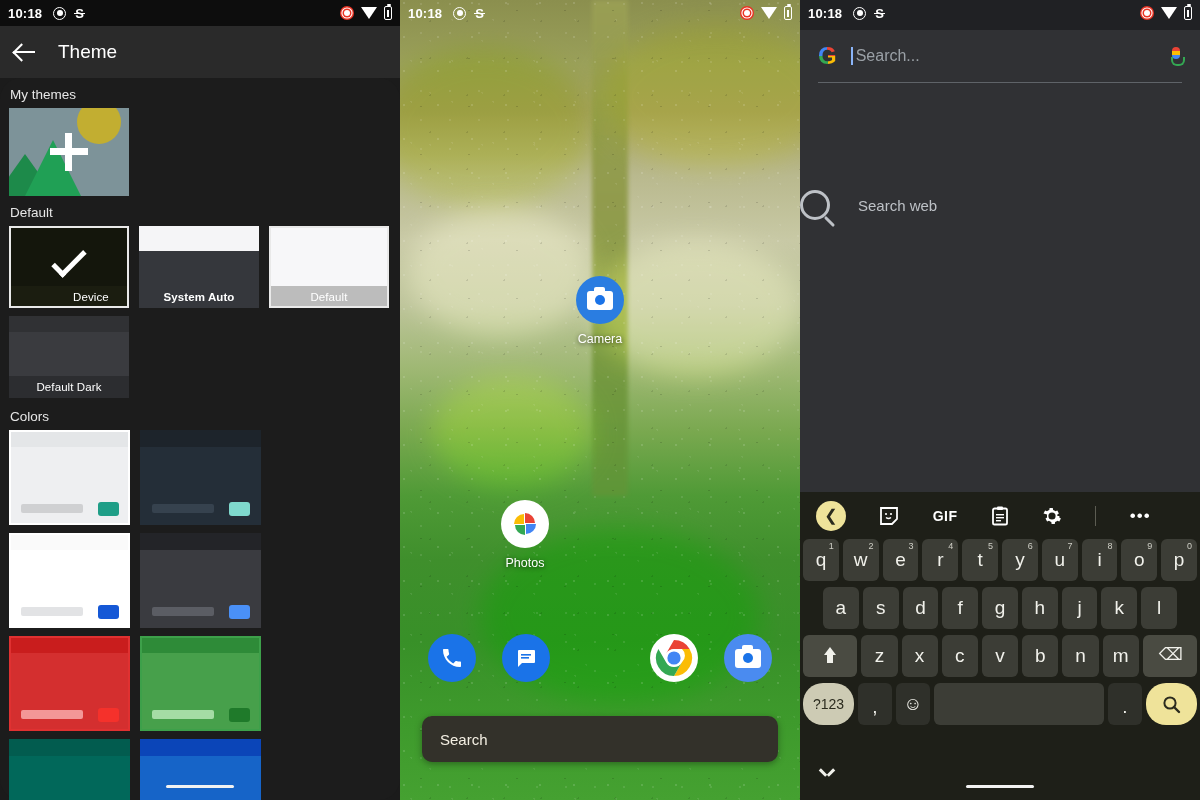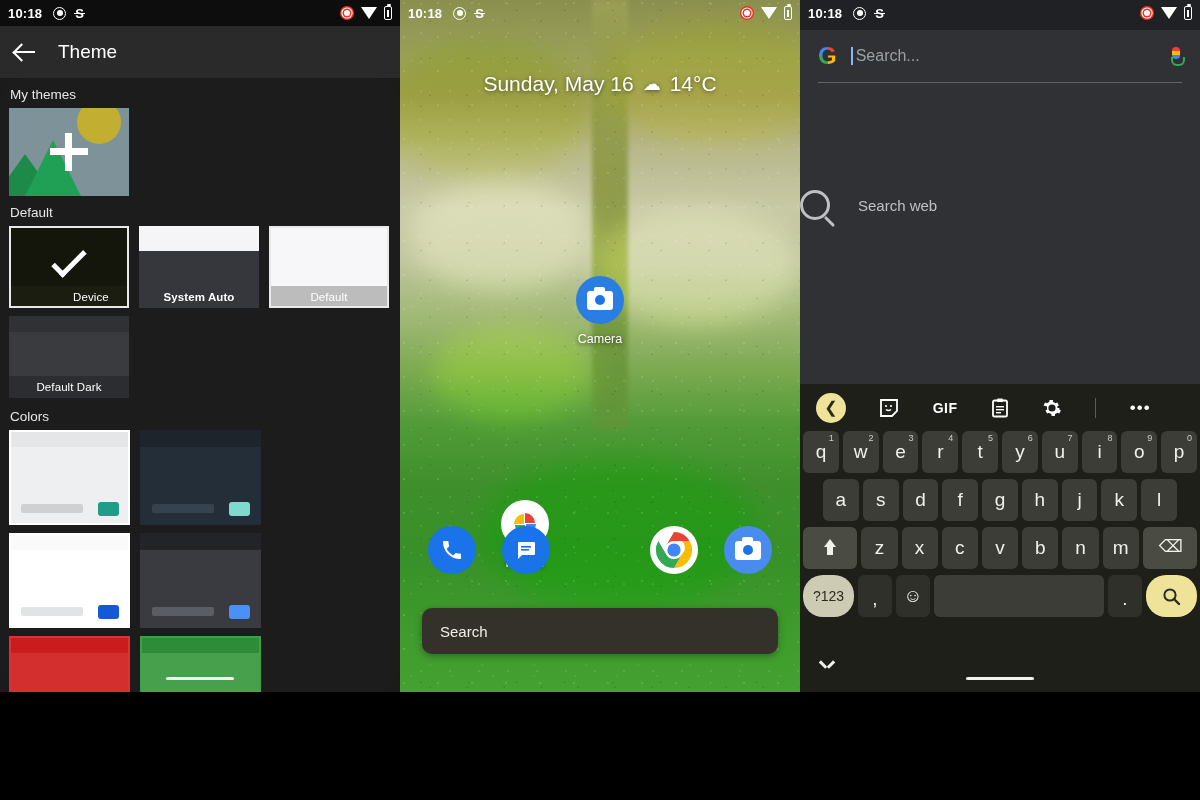--- a/index.html
+++ b/index.html
@@ -3,21 +3,21 @@
 <meta charset="utf-8">
 <style>
   * { box-sizing: border-box; margin: 0; padding: 0; }
   html, body {
     width: 1200px; height: 800px;
     background: #000;
     font-family: "Liberation Sans", sans-serif;
     overflow: hidden;
   }
   .stage { position: relative; width: 1200px; height: 800px; display: flex; }
-  .panel { position: relative; width: 400px; height: 692px; overflow: hidden; }
+  .panel { position: relative; width: 400px; height: 800px; overflow: hidden; }
 
   
   .statusbar {
     position: absolute; top: 0; left: 0; right: 0; height: 26px;
     display: flex; align-items: center; z-index: 40;
     padding: 0 8px; color: #fff;
   }
   .sb-time { font-size: 13px; font-weight: bold; letter-spacing: .2px; }
   .sb-left-icons { display: flex; align-items: center; gap: 9px; margin-left: 11px; }
   .sb-right { margin-left: auto; display: flex; align-items: center; gap: 7px; }
@@ -393,25 +393,20 @@
         <span class="ic-target"></span>
         <span class="ic-s">S</span>
       </span>
       <span class="sb-right">
         <span class="ic-rec"></span>
         <span class="ic-wifi"></span>
         <span class="ic-batt"></span>
       </span>
     </div>
 
-    <div class="widget-date">
-      <span>Sunday, May 16</span>
-      <span class="cloud-glyph">☁</span>
-      <span>14°C</span>
-    </div>
 
     <div class="app" style="left:152px; top:276px;">
       <div class="icon-circ" style="background:#2a7de1;">
         <span class="cam-glyph"></span>
       </div>
       <span class="app-label">Camera</span>
     </div>
 
     <div class="app" style="left:77px; top:500px;">
       <div class="icon-circ" style="background:#fff;">

